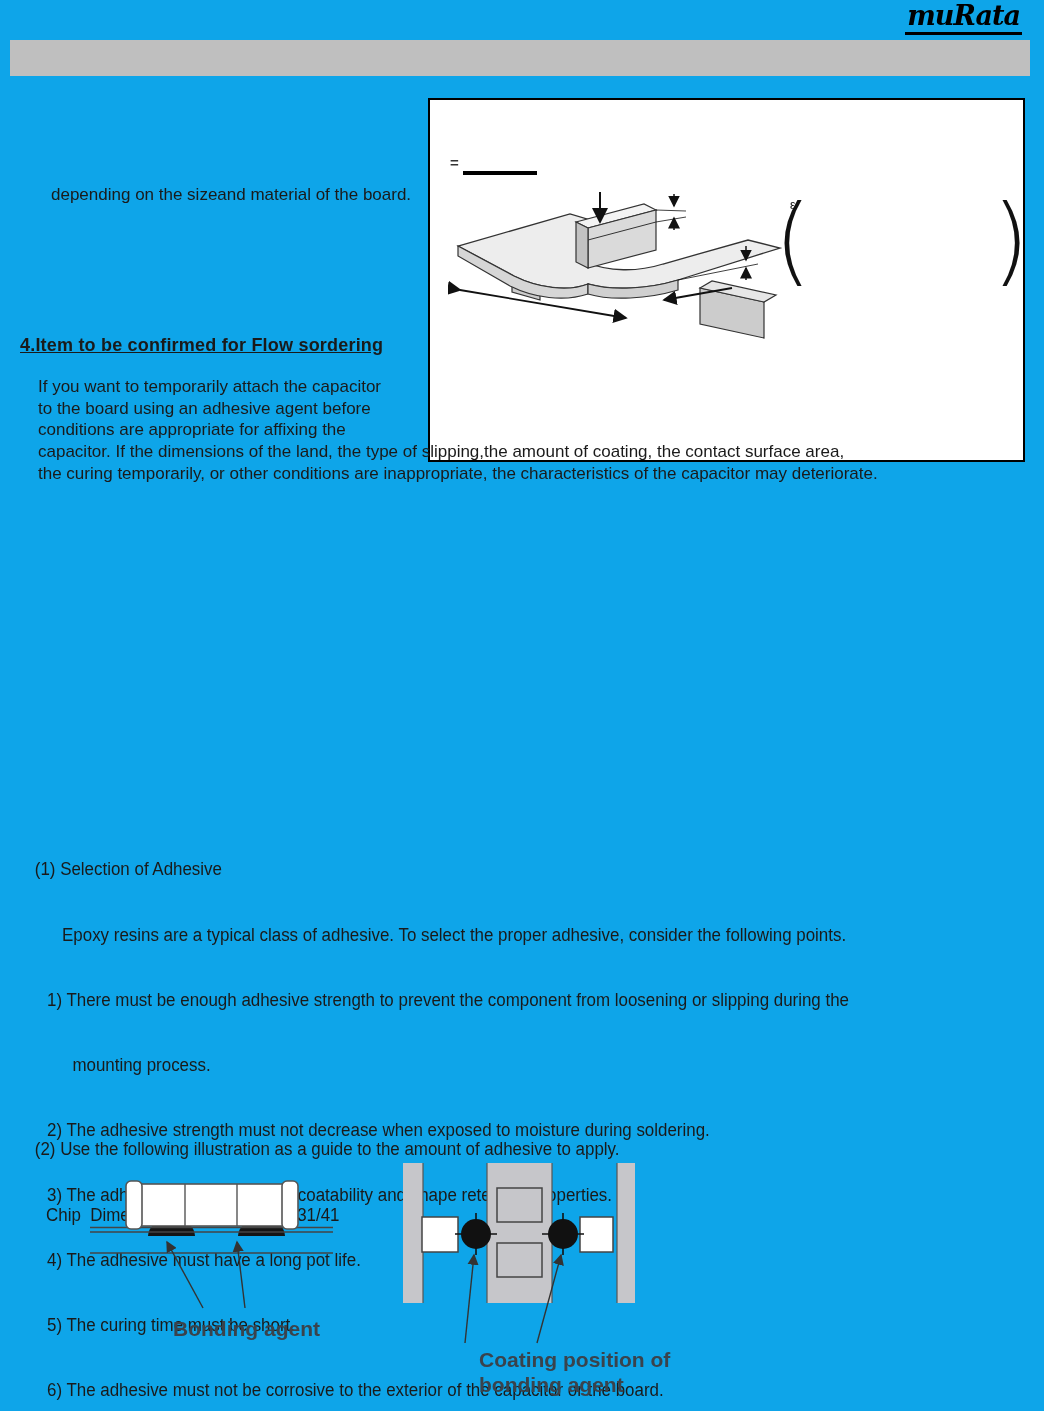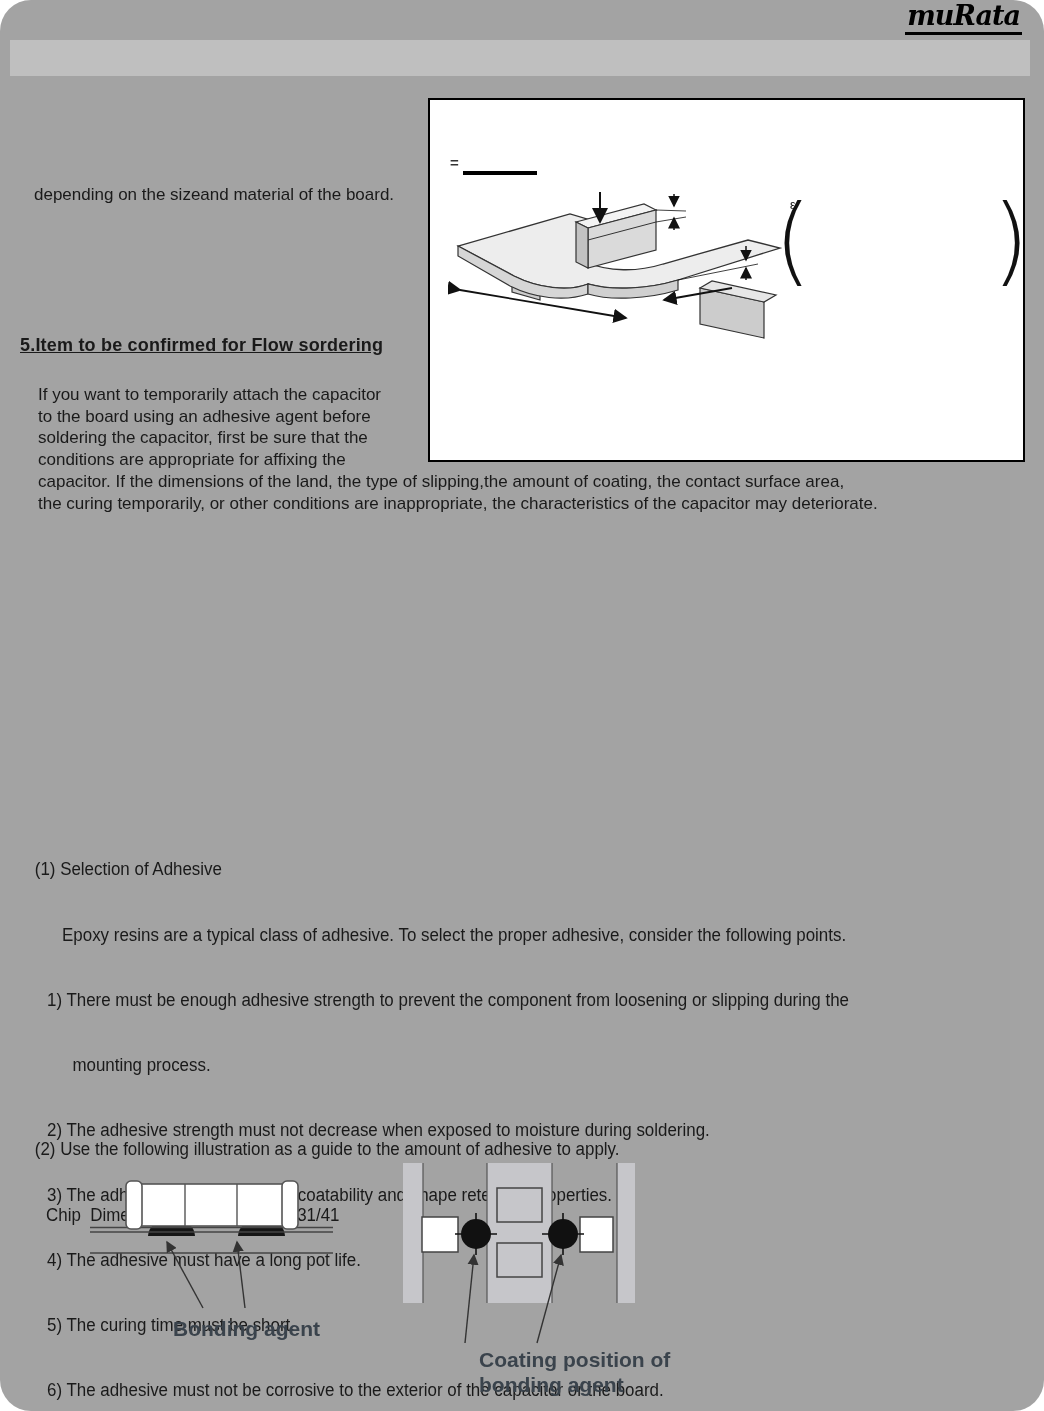--- a/index.html
+++ b/index.html
@@ -1,44 +1,43 @@
 <!DOCTYPE html>
 <html><head>
 <meta charset="utf-8">
 <style>
   html,body{margin:0;padding:0;background:#fff;}
   #page{
     position:relative;
     width:1044px;height:1411px;
-    background:#a3a3a3;
+    background:#0ea5e9;
     font-family:"Liberation Sans", sans-serif;
     color:#1a1a1a;
     overflow:hidden;
-    border-radius:31px;
   }
   .abs{position:absolute;}
 
   
   .logo{
     top:0px;right:22px;
     font-family:"DejaVu Serif", serif;
     font-style:italic;font-weight:bold;
     font-size:27px;letter-spacing:-1px;
     border-bottom:3px solid #000;
     padding:0 2px 1px 2px;
     color:#000;
   }
 
   
   .headerbar{
     left:10px;top:40px;width:1020px;height:36px;
     background:#bfbfbf;
   }
 
-  .intro-line{left:34px;top:185px;font-size:17px;}
+  .intro-line{left:51px;top:185px;font-size:17px;}
 
   
   .fbox{
     left:428px;top:98px;width:593px;height:360px;
     border:2px solid #000;background:#fff;
   }
   .equals{left:20px;top:54px;font-size:15px;color:#333;font-weight:bold;}
   .fracbar{left:33px;top:71px;width:74px;height:4px;background:#000;}
   .bigparen{
     font-family:"DejaVu Sans", sans-serif;
@@ -48,21 +47,21 @@
   .paren-right{left:562px;top:90px;}
   .epsilon{left:360px;top:98px;font-size:12px;color:#111;}
 
   .section-heading{
     left:20px;top:335px;
     font-size:18px;font-weight:bold;
     text-decoration:underline;
     letter-spacing:0.2px;
   }
 
-  .para{left:38px;top:384px;font-size:17px;line-height:21.7px;white-space:nowrap;}
+  .para{left:38px;top:376px;font-size:17px;line-height:21.7px;white-space:nowrap;}
 
   
   .cond{
     transform:scaleX(0.94);transform-origin:0 0;
     width:1110px;
     font-size:18px;line-height:21.7px;white-space:pre;
   }
   .adhesive{left:0;top:816px;}
   .coatguide{left:0;top:1096px;}
   .ind-a{padding-left:37px;}
@@ -143,26 +142,25 @@
         <line x1="284" y1="100" x2="216" y2="112" stroke-width="1.8" marker-end="url(#ah)"></line>
         <line x1="230" y1="92" x2="310" y2="76" stroke-width="0.8"></line>
       </g>
     </svg>
 
     <div class="abs bigparen paren-left">(</div>
     <div class="abs epsilon">ε</div>
     <div class="abs bigparen paren-right">)</div>
   </div>
 
-  <div class="abs section-heading">5.Item to be confirmed for Flow sordering</div>
+  <div class="abs section-heading">4.Item to be confirmed for Flow sordering</div>
 
   <div class="abs para">
     <div>If you want to temporarily attach the capacitor</div>
     <div>to the board using an adhesive agent before</div>
-    <div>soldering the capacitor, first be sure that the</div>
     <div>conditions are appropriate for affixing the</div>
     <div>capacitor. If the dimensions of the land, the type of slipping,the amount of coating, the contact surface area,</div>
     <div>the curing temporarily, or other conditions are inappropriate, the characteristics of the capacitor may deteriorate.</div>
   </div>
 
   <div class="abs cond adhesive">
     <div class="ind-a">(1) Selection of Adhesive</div>
     <div class="ind-b">Epoxy resins are a typical class of adhesive. To select the proper adhesive, consider the following points.</div>
     <div class="ind-c">1) There must be enough adhesive strength to prevent the component from loosening or slipping during the</div>
     <div class="ind-d">mounting process.</div>

